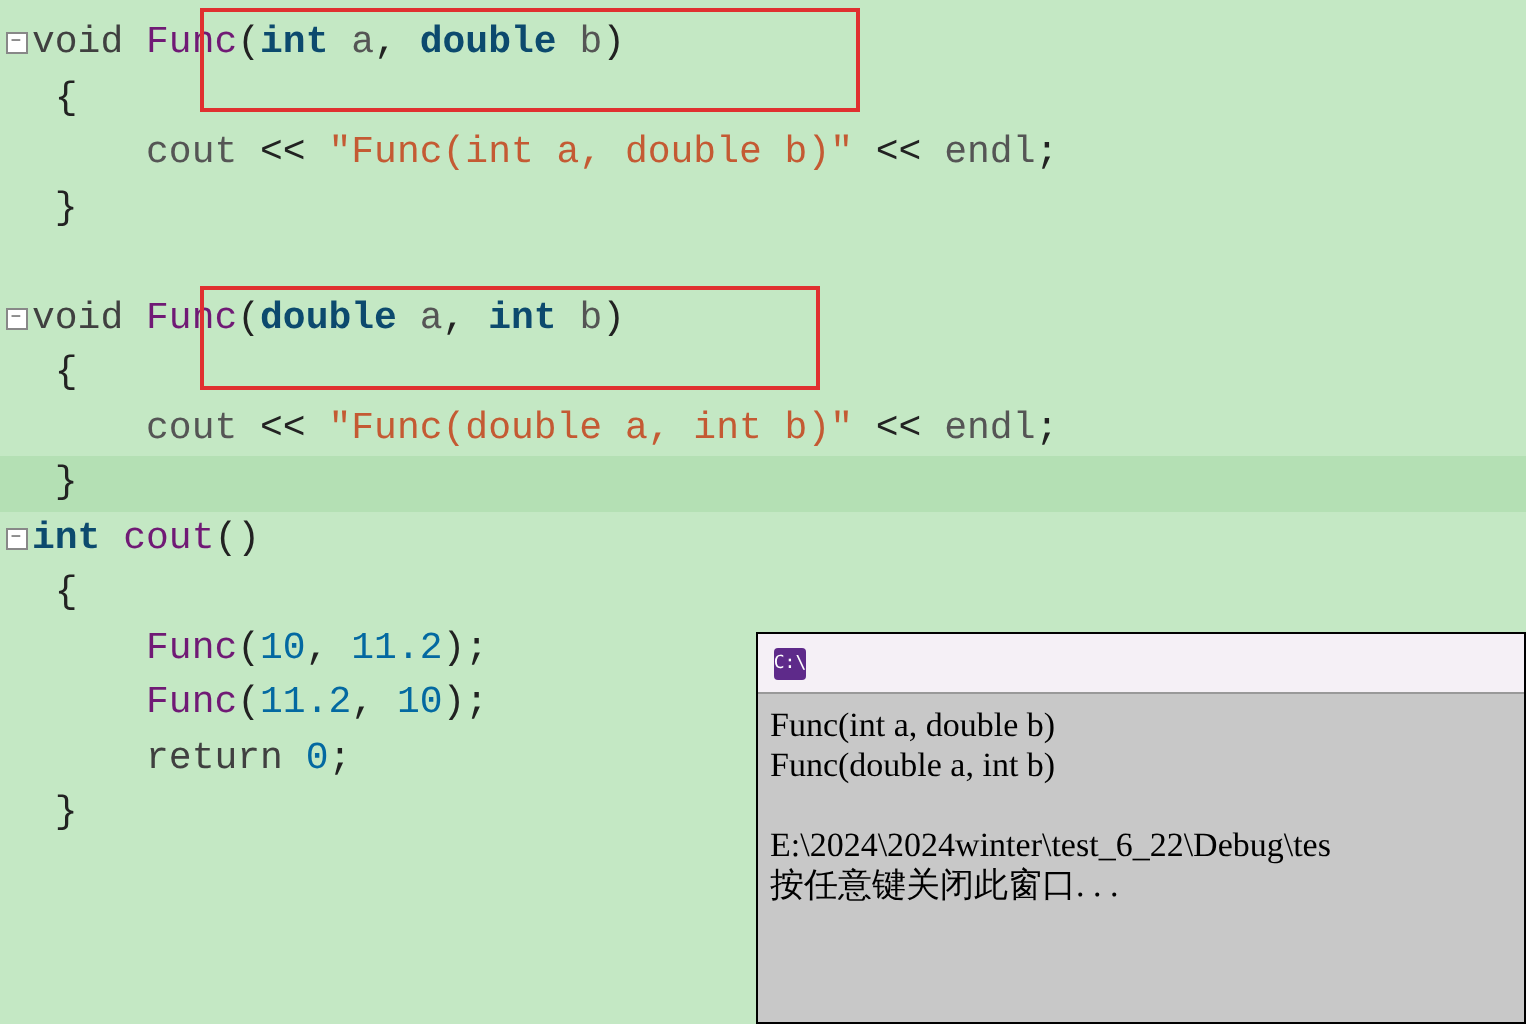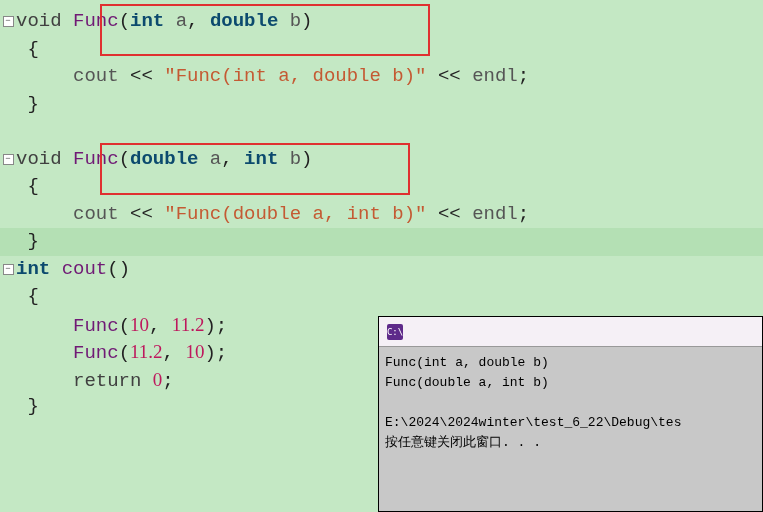--- a/index.html
+++ b/index.html
@@ -46,21 +46,21 @@
     position: relative;
     top: -2px;
   }
   .code { flex: 1; }
   .kw   { color: #404040; }
   .type { color: #0c4a6e; font-weight: bold; }
   .ident{ color: #555555; }
   .punc { color: #222; }
   .op   { color: #222; }
   .str  { color: #c45a33; }
-  .num  { color: #be185d; font-family: Liberation Serif, serif; }
+  .num  { color: #0369a1; }
   .func { color: #701a75; }
   .current-line { background: #b4e0b4; }
   .hlbox {
     position: absolute;
     border: 2px solid #e03030;
     pointer-events: none;
   }
   .console {
     position: absolute;
     left: 378px; top: 316px;
@@ -86,22 +86,22 @@
     font-size: 9px;
     font-family: Consolas, monospace;
     display: flex;
     align-items: center;
     justify-content: center;
     border-radius: 2px;
   }
   .console-title { color: #222; }
   .console-body {
     padding: 6px 6px;
-    font-family: Liberation Mono, monospace;
-    font-size: 13px;
+    font-family: Liberation Serif, serif;
+    font-size: 17px;
     color: #000;
     line-height: 20px;
     white-space: pre;
   }
 </style>
 </head>
 <body>
 
 <div class="editor">
 

